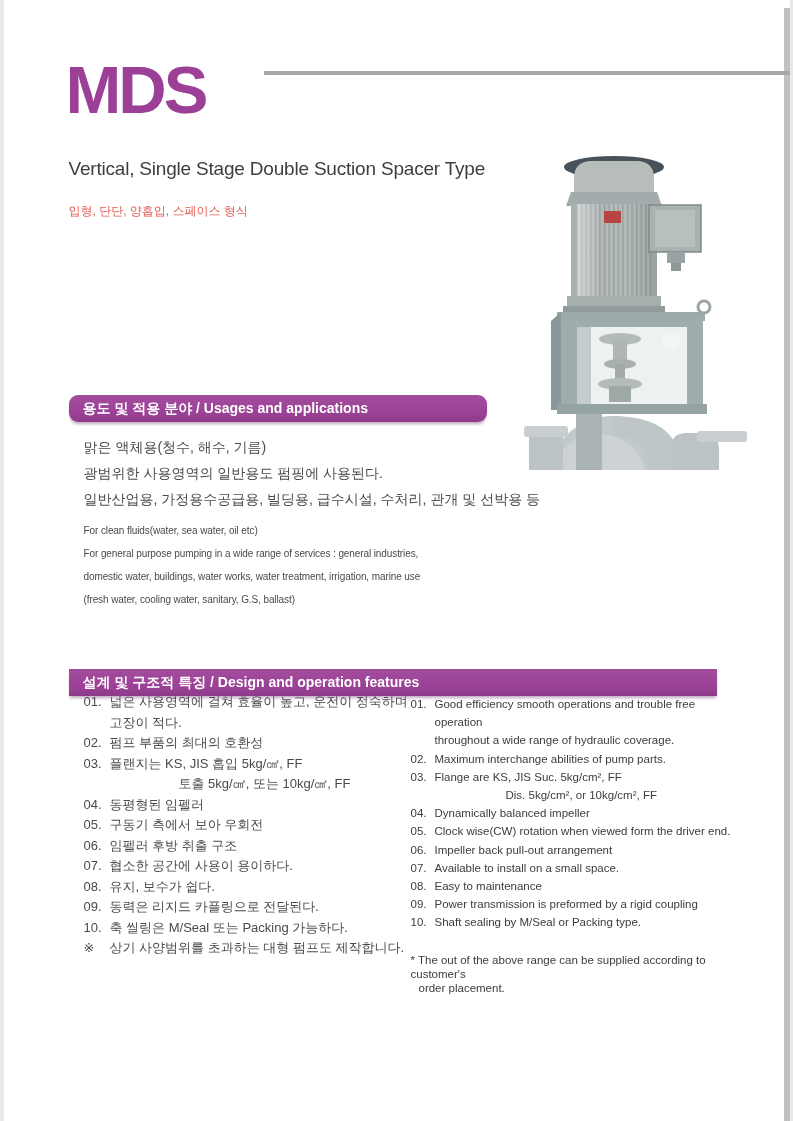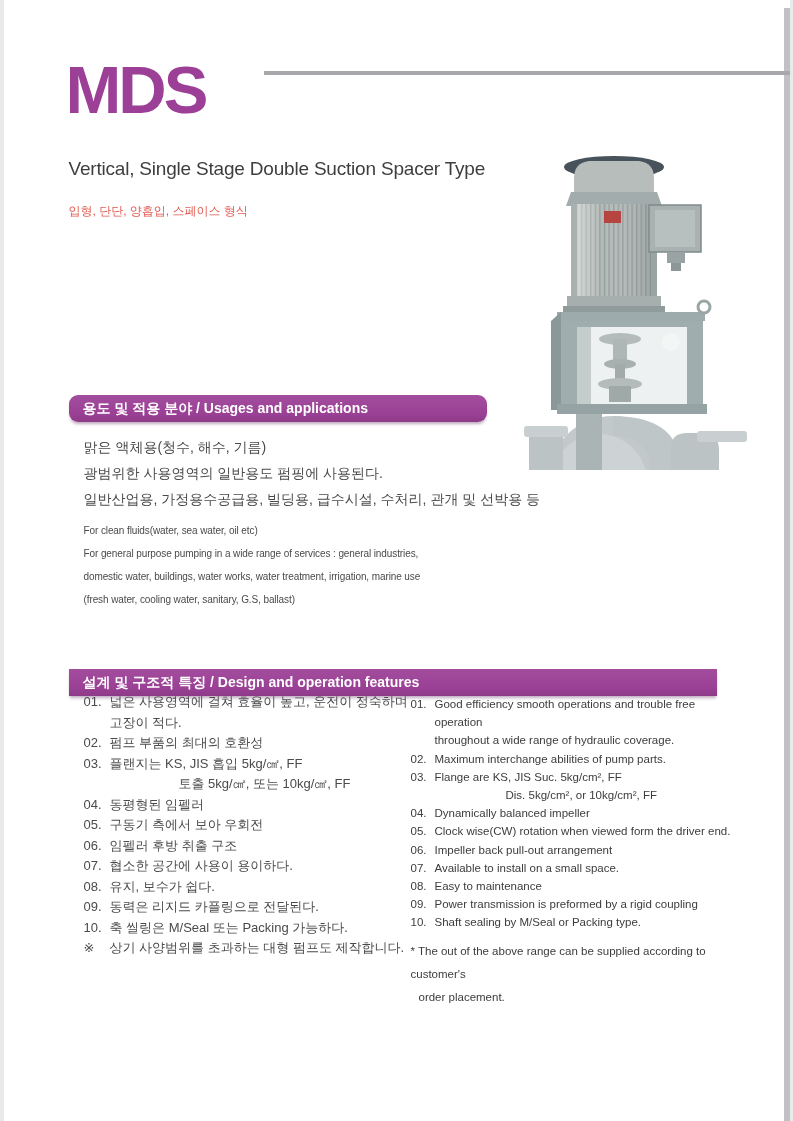--- a/index.html
+++ b/index.html
@@ -31,21 +31,21 @@
 
   .usages-ko { position:absolute; left:80px; top:434px; font-size:14px; line-height:26px; color:#4a4a4c; }
   .usages-en { position:absolute; left:80px; top:519px; font-size:10px; line-height:23px; color:#4a4a4c; letter-spacing:-0.1px; }
 
   .feat-ko { position:absolute; left:80px; top:692px; width:325px; font-size:13px; line-height:20.5px; color:#4a4a4c; }
   .feat-en { position:absolute; left:407px; top:695px; width:330px; font-size:11.5px; line-height:18.2px; color:#3c3c3e; }
   .row { display:flex; }
   .row .num { flex:0 0 26px; }
   .feat-en .row .num { flex:0 0 24px; }
   .row.mid { padding-left:95px; }
-  .note { margin-top:8px; line-height:23px; }
+  .note { margin-top:21px; line-height:14px; }
   .note .n2 { padding-left:8px; }
 </style>
 </head>
 <body>
 
 <div class="page">
 
   <div class="sidebar"></div>
   <div class="toprule"></div>
 

